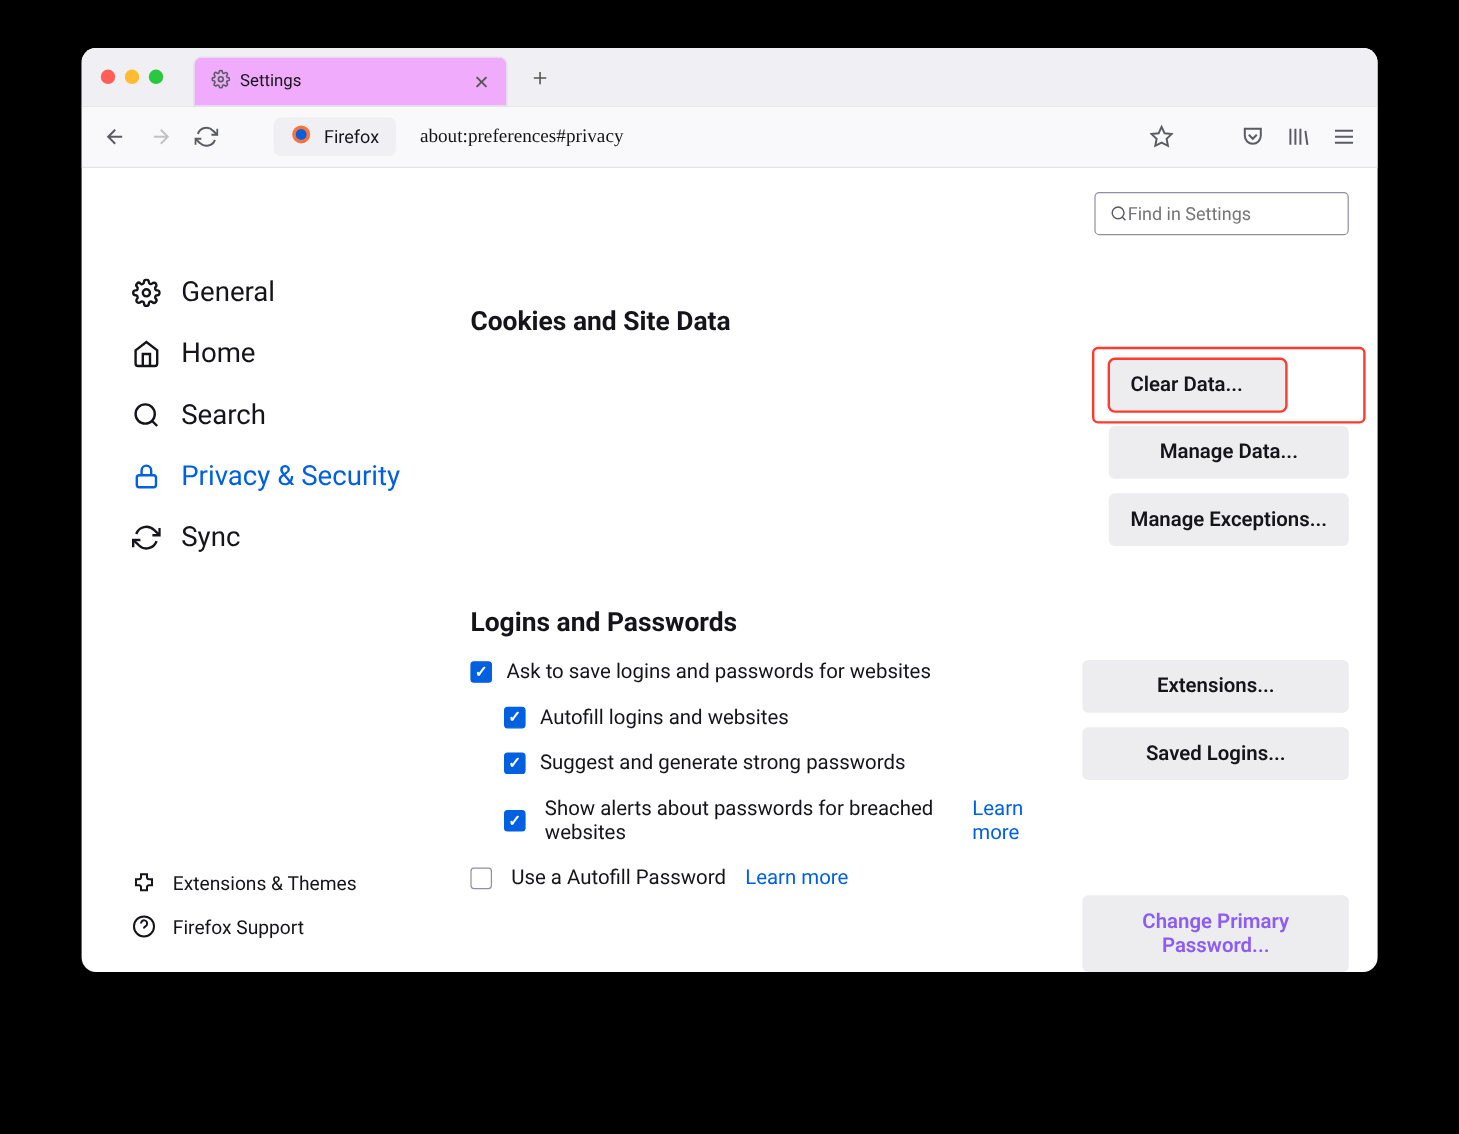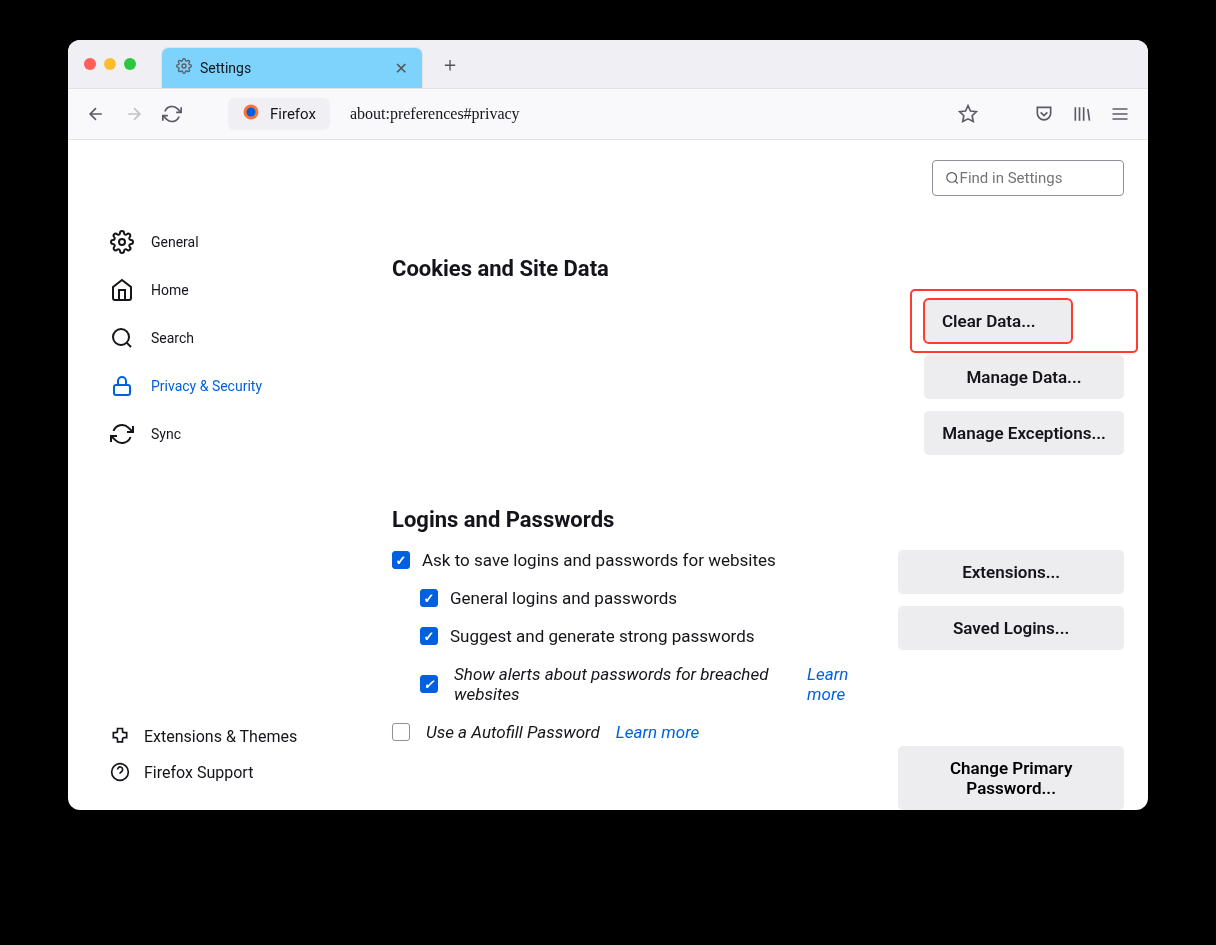--- a/index.html
+++ b/index.html
@@ -3,64 +3,64 @@
 <meta charset="utf-8">
 <style>
   *{box-sizing:border-box;margin:0;padding:0;font-family:-apple-system,BlinkMacSystemFont,"Segoe UI",Roboto,Helvetica,Arial,sans-serif;}
   body{background:#000;display:flex;align-items:flex-start;justify-content:center;padding:40px 30px;}
   .window{width:1080px;background:#fff;border-radius:12px;box-shadow:0 20px 60px rgba(0,0,0,.4);overflow:hidden;}
   
   .tab-strip{height:48px;background:#f0f0f4;display:flex;align-items:center;padding:0 16px;position:relative;}
   .traffic{display:flex;gap:8px;margin-right:26px;}
   .tl{width:12px;height:12px;border-radius:50%;}
   .tl.r{background:#ff5f57;} .tl.y{background:#febc2e;} .tl.g{background:#28c840;}
-  .tab{display:flex;align-items:center;background:#7dd3fc;border-radius:6px 6px 0 0;padding:0 14px;height:40px;margin-top:8px;gap:8px;min-width:260px;outline:1px solid #e1e1e6;}
+  .tab{display:flex;align-items:center;background:#f0abfc;border-radius:6px 6px 0 0;padding:0 14px;height:40px;margin-top:8px;gap:8px;min-width:260px;outline:1px solid #e1e1e6;}
   .tab .close{margin-left:auto;color:#555;font-size:16px;}
   .tab-title{font-size:14px;color:#15141a;}
   .plus{color:#555;font-size:20px;margin-left:18px;}
   
   .urlbar{height:52px;border-top:1px solid #e1e1e6;border-bottom:1px solid #e1e1e6;background:#f9f9fb;display:flex;align-items:center;padding:0 16px;gap:14px;}
   .navbtn{color:#5b5b66;width:24px;height:24px;display:flex;align-items:center;justify-content:center;}
   .navbtn.disabled{opacity:.35;}
   .url-pill{display:flex;align-items:center;background:#f0f0f4;border-radius:6px;padding:5px 14px;margin-left:30px;gap:10px;}
   .ff-text{font-size:15px;color:#15141a;}
   .url-path{font-size:16px;color:#15141a;margin-left:6px;font-family:Liberation Serif, serif;}
   .url-spacer{flex:1;}
   .icon-btn{color:#5b5b66;width:24px;height:24px;display:flex;align-items:center;justify-content:center;}
   
   .content{display:flex;height:670px;}
   .sidebar{width:280px;padding:90px 0 0 42px;display:flex;flex-direction:column;gap:24px;position:relative;}
-  .side-item{display:flex;align-items:center;gap:17px;font-size:14px;color:#15141a;}
+  .side-item{display:flex;align-items:center;gap:17px;font-size:23px;color:#15141a;}
   .side-item.active{color:#0060df;}
   .side-item svg{width:24px;height:24px;flex-shrink:0;}
   .side-foot{position:absolute;bottom:28px;left:42px;display:flex;flex-direction:column;gap:16px;}
   .foot-item{display:flex;align-items:center;gap:14px;font-size:16px;color:#15141a;}
   .foot-item svg{width:20px;height:20px;}
   
   .main{flex:1;padding:20px 24px 28px 44px;position:relative;}
   .search-wrap{display:flex;justify-content:flex-end;margin-bottom:60px;}
-  .search-box{display:flex;align-items:center;border:1px solid #8f8f9d;border-radius:4px;padding:8px 12px;width:192px;}
+  .search-box{display:flex;align-items:center;border:1px solid #8f8f9d;border-radius:4px;padding:8px 12px;width:212px;}
   .search-box input{border:none;outline:none;font-size:15px;background:transparent;width:100%;}
   .search-box svg{width:16px;height:16px;color:#5b5b66;}
   .sect-title{font-size:22px;font-weight:700;color:#15141a;margin-bottom:18px;}
   .row{display:flex;align-items:flex-start;gap:18px;}
   .desc{font-size:17px;color:#15141a;line-height:1.7;max-width:470px;}
   .link{color:#0060df;font-size:17px;cursor:pointer;}
   .btn-col{margin-left:auto;display:flex;flex-direction:column;gap:12px;min-width:200px;}
   .btn{background:#ededf0;border:none;border-radius:5px;padding:12px 18px;font-size:17px;font-weight:600;color:#15141a;cursor:pointer;text-align:center;}
-  .btn.disabled{color:#000000;}
+  .btn.disabled{color:#8b5cf6;}
   .btn.highlight{outline:2px solid #ff3b30;outline-offset:-1px;padding-right:36px;}
   .cb-row{display:flex;align-items:center;gap:12px;font-size:17px;color:#15141a;}
   .cb{width:18px;height:18px;border:1.5px solid #8f8f9d;border-radius:3px;flex-shrink:0;}
   .cb.checked{background:#0060df;border-color:#0060df;display:flex;align-items:center;justify-content:center;}
   .cb.checked::after{content:"✓";color:#fff;font-size:13px;font-weight:700;}
   .sect2{margin-top:52px;}
   .chk-list{display:flex;flex-direction:column;gap:18px;}
   .sub{margin-left:28px;}
-  .row-a{display:flex;align-items:center;gap:16px;font-style:italic;}
+  .row-a{display:flex;align-items:center;gap:16px;}
   .hint{font-size:15px;color:#5b5b66;margin-left:30px;}
   .sp{height:22px;}
   .hl-box{position:absolute;border:2px solid #ff3b30;border-radius:5px;pointer-events:none;}
 </style>
 </head>
 <body>
 
 <div class="window">
 
   <div class="tab-strip">
@@ -219,21 +219,21 @@
       <div class="sect2">
         <div class="sect-title">Logins and Passwords</div>
         <div class="row">
           <div class="chk-list">
             <div class="cb-row">
               <span class="cb checked"></span>
               <span>Ask to save logins and passwords for websites</span>
             </div>
             <div class="cb-row sub">
               <span class="cb checked"></span>
-              <span>General logins and passwords</span>
+              <span>Autofill logins and websites</span>
             </div>
             <div class="cb-row sub">
               <span class="cb checked"></span>
               <span>Suggest and generate strong passwords</span>
             </div>
             <div class="cb-row sub row-a">
               <span class="cb checked"></span>
               <span>Show alerts about passwords for breached websites</span>
               <span class="link">Learn more</span>
             </div>

